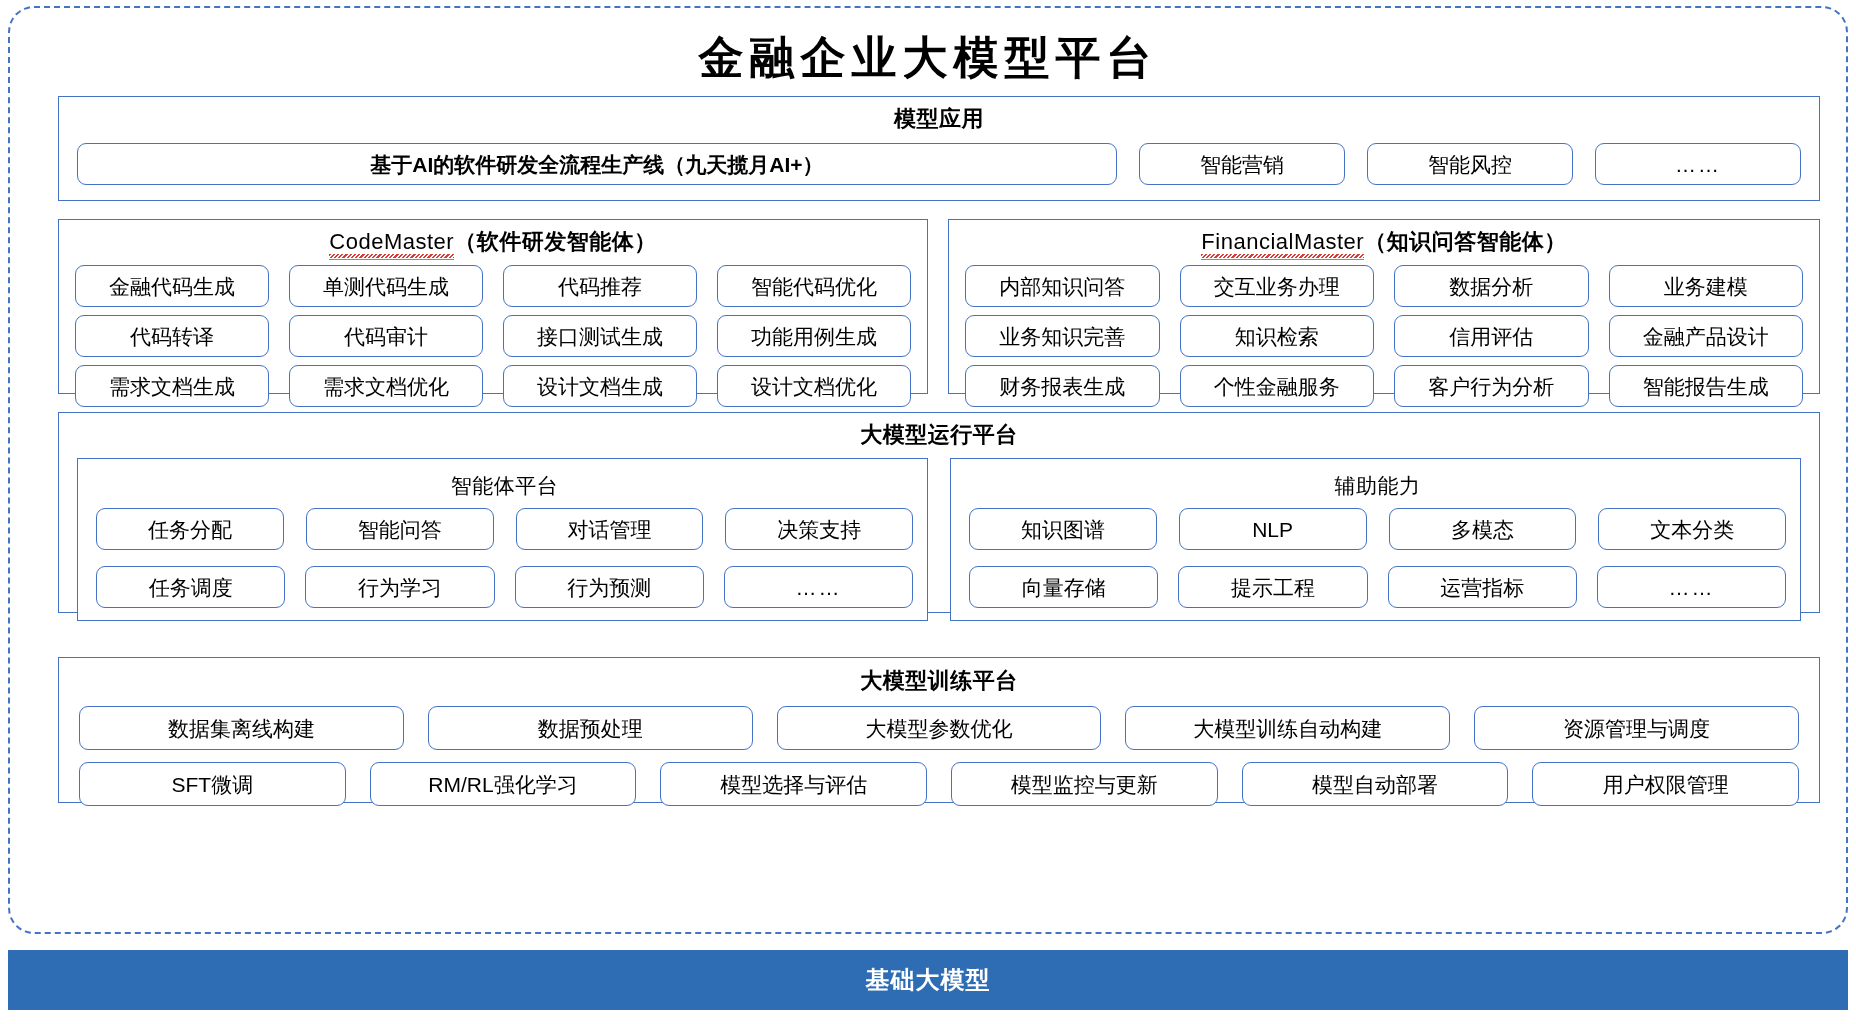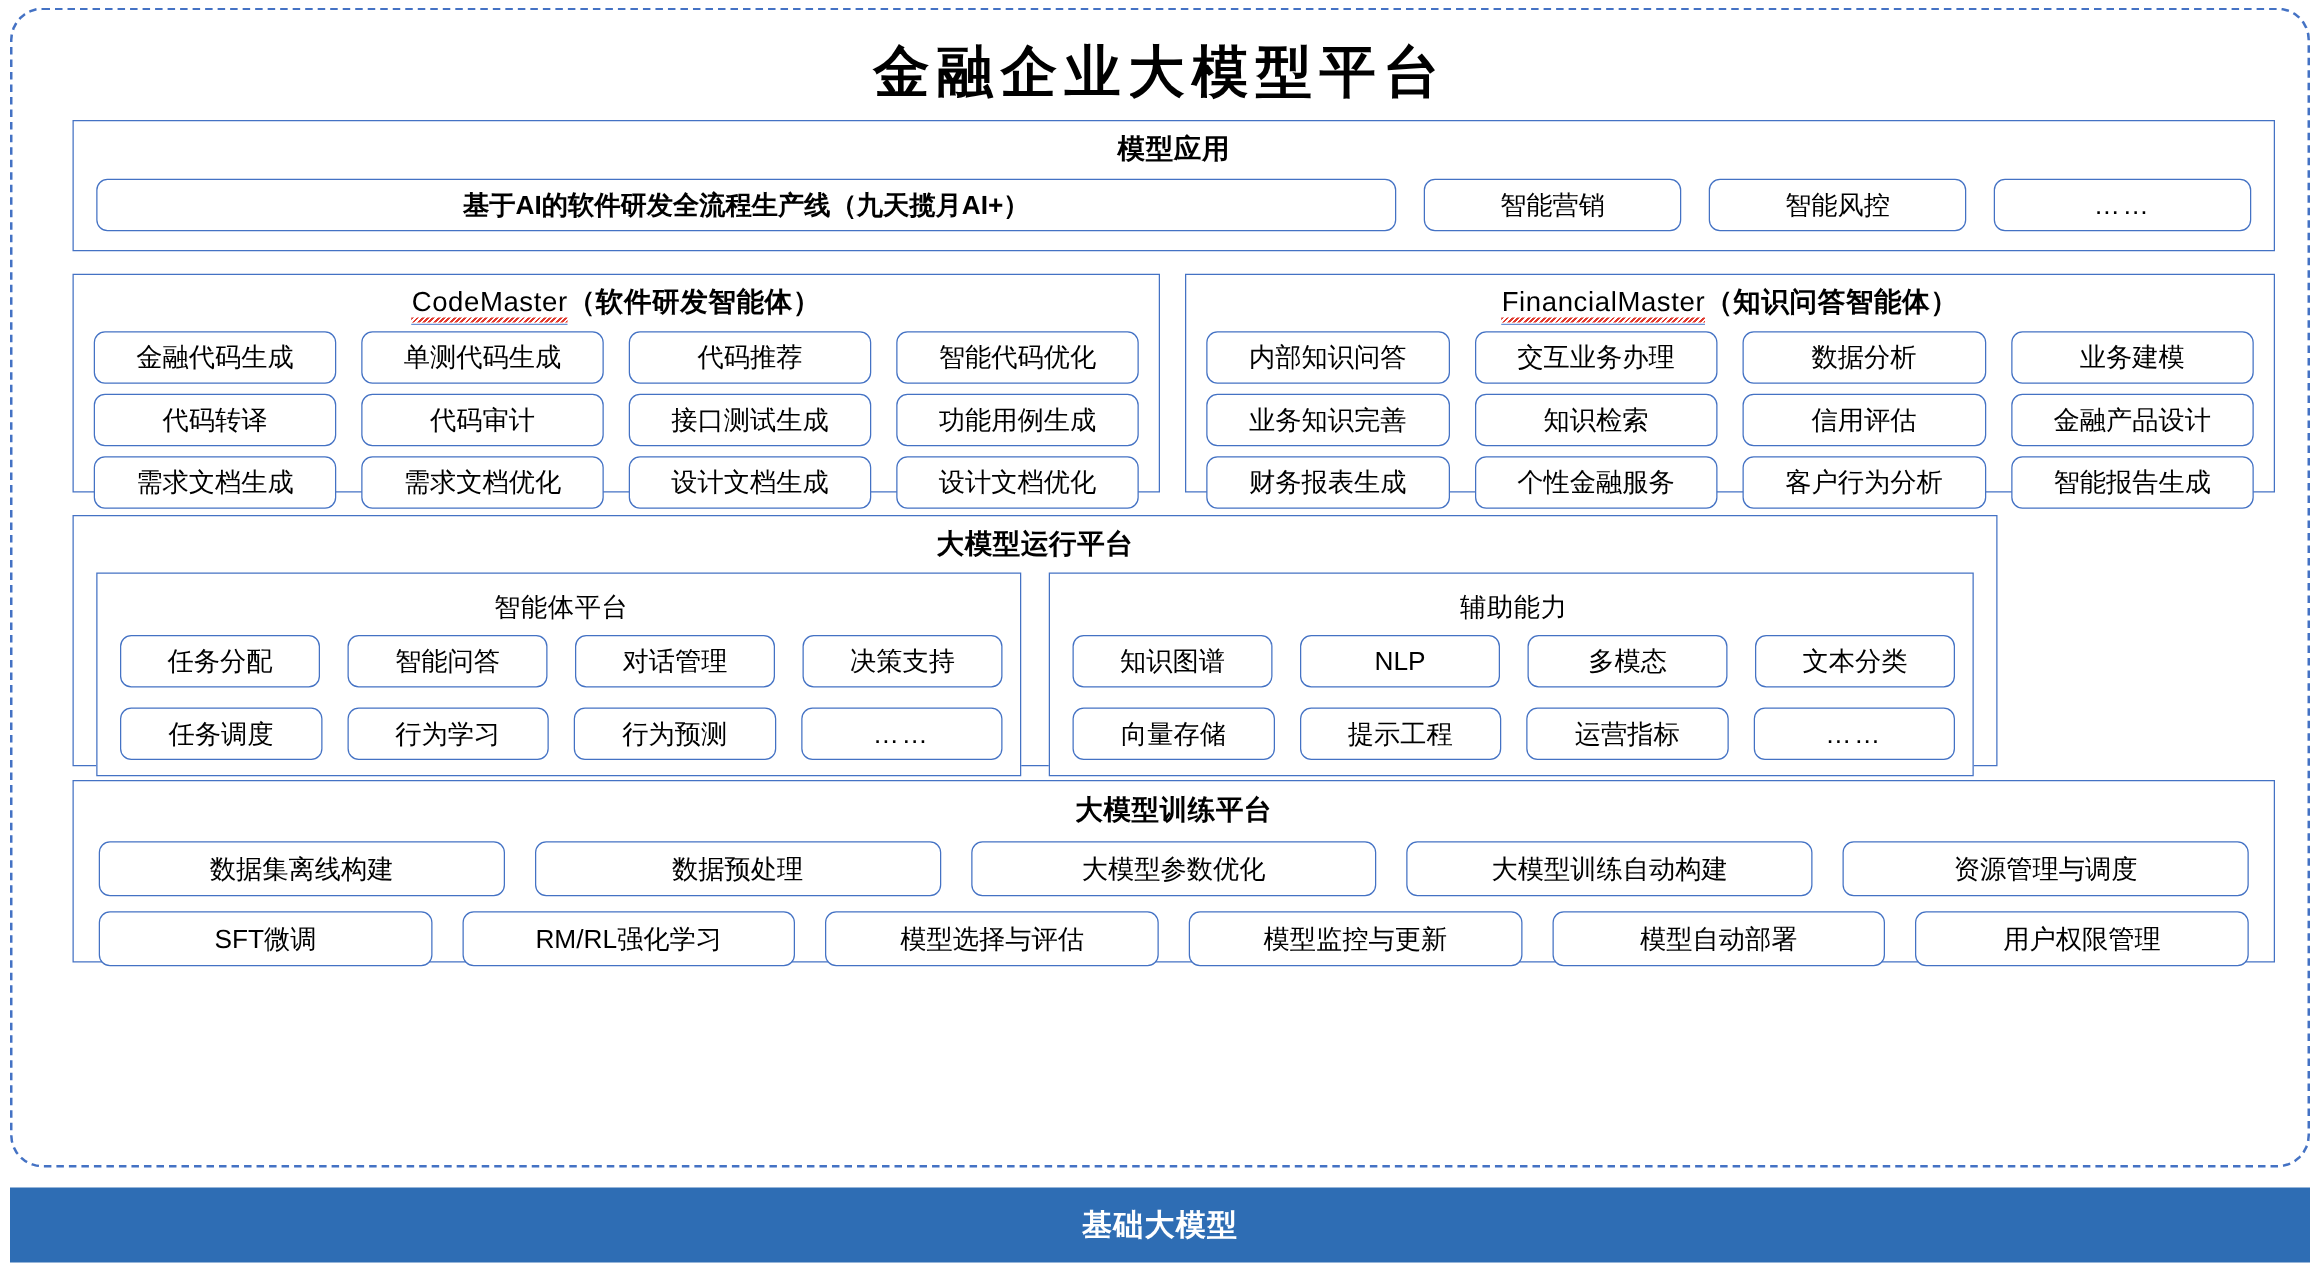--- a/index.html
+++ b/index.html
@@ -132,38 +132,38 @@
 
   .agent-body {
     margin: 8px 16px 0 16px;
     display: flex;
     flex-direction: column;
     gap: 8px;
   }
   .agent-body .row { gap: 20px; }
 
   
-  #sec-runtime { left: 48px; top: 404px; width: 1540px; height: 201px; }
+  #sec-runtime { left: 48px; top: 404px; width: 1762px; height: 201px; }
   #sec-runtime .panel-title { margin-top: 7px; }
   .runtime-cols {
     display: flex;
     gap: 22px;
     margin: 8px 18px 0 18px;
   }
   .subpanel {
     flex: 1 1 0;
     border: 1.5px solid #4472C4;
     background: #ffffff;
     padding: 6px 14px 12px 18px;
   }
   .subpanel .panel-title.sub { margin-bottom: 8px; }
   .subpanel .row + .row { margin-top: 16px; gap: 20px; }
 
   
-  #sec-training { left: 48px; top: 616px; width: 1762px; height: 146px; }
+  #sec-training { left: 48px; top: 649px; width: 1762px; height: 146px; }
   #sec-training .panel-title { margin-top: 8px; }
   .training-body {
     margin: 10px 20px 0 20px;
     display: flex;
     flex-direction: column;
     gap: 12px;
   }
   .training-body .row { gap: 24px; }
   .training-body .pill { height: 44px; }
 

